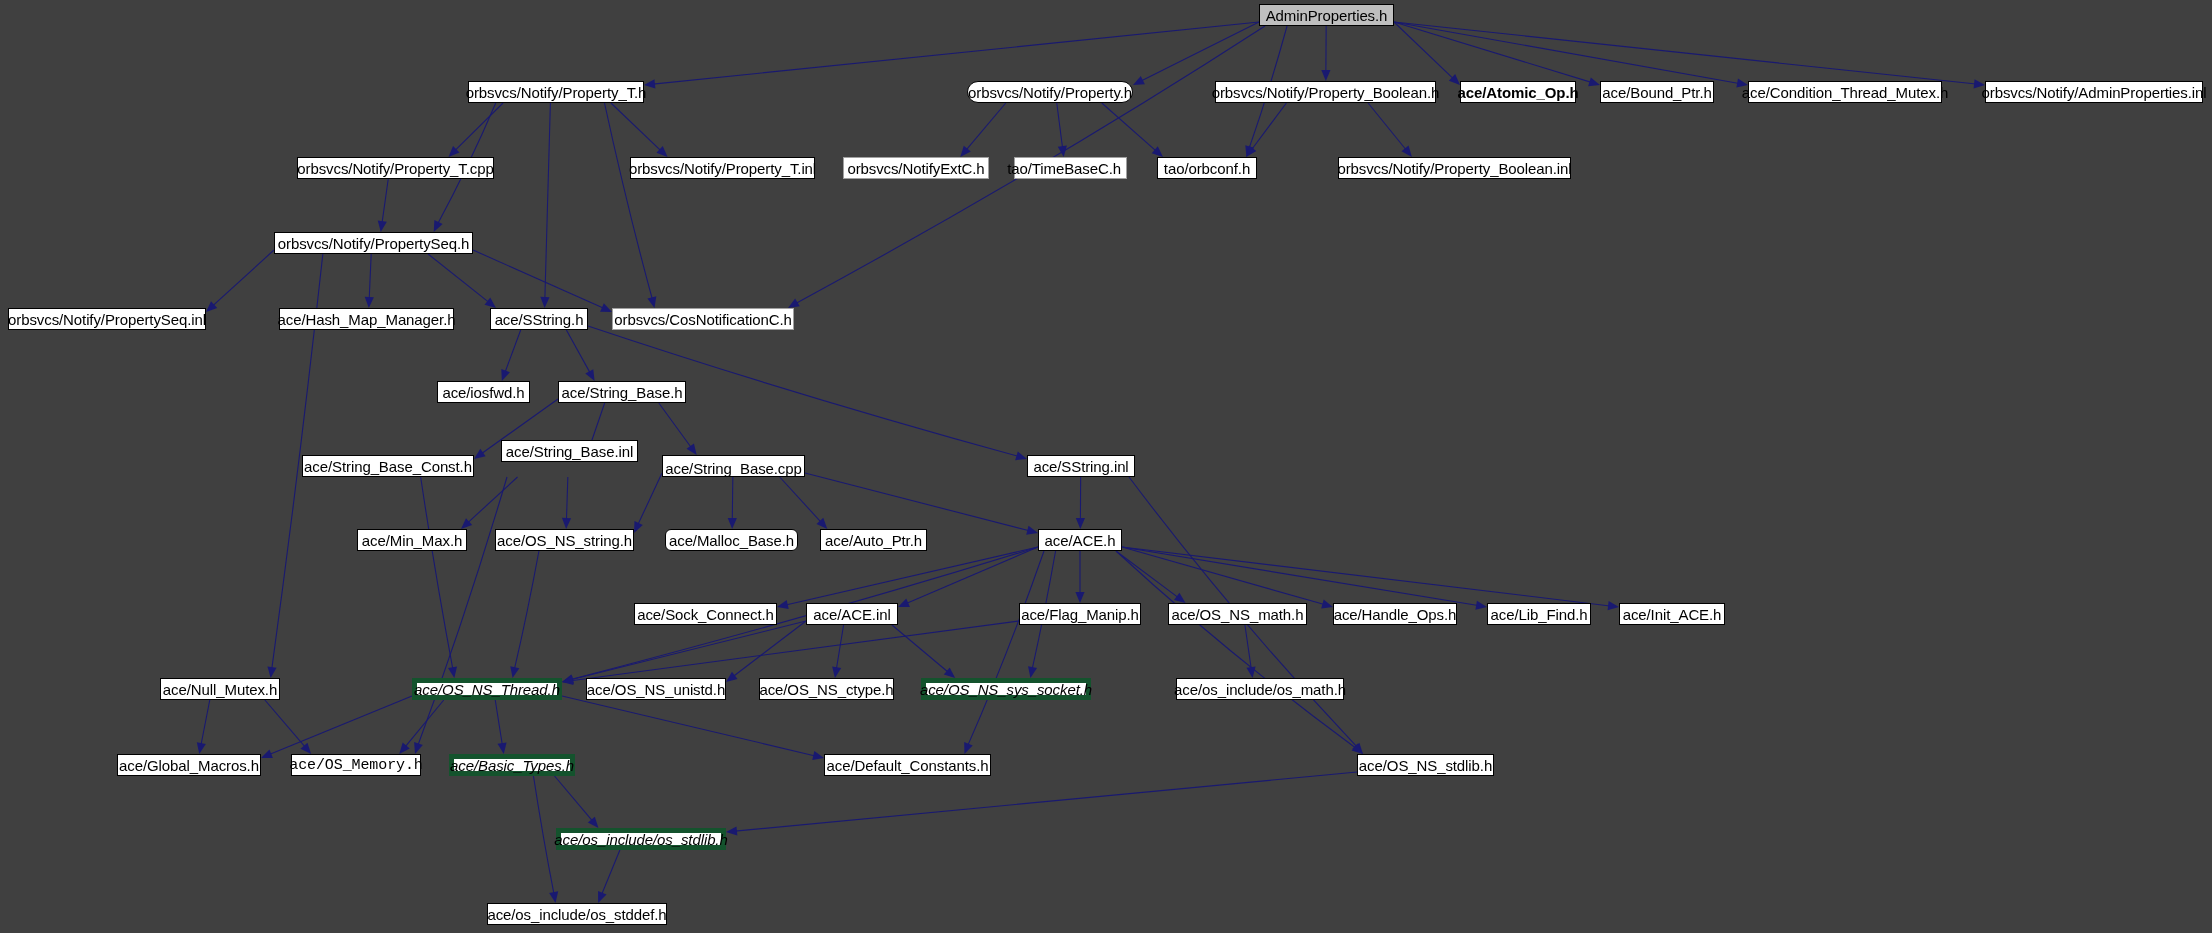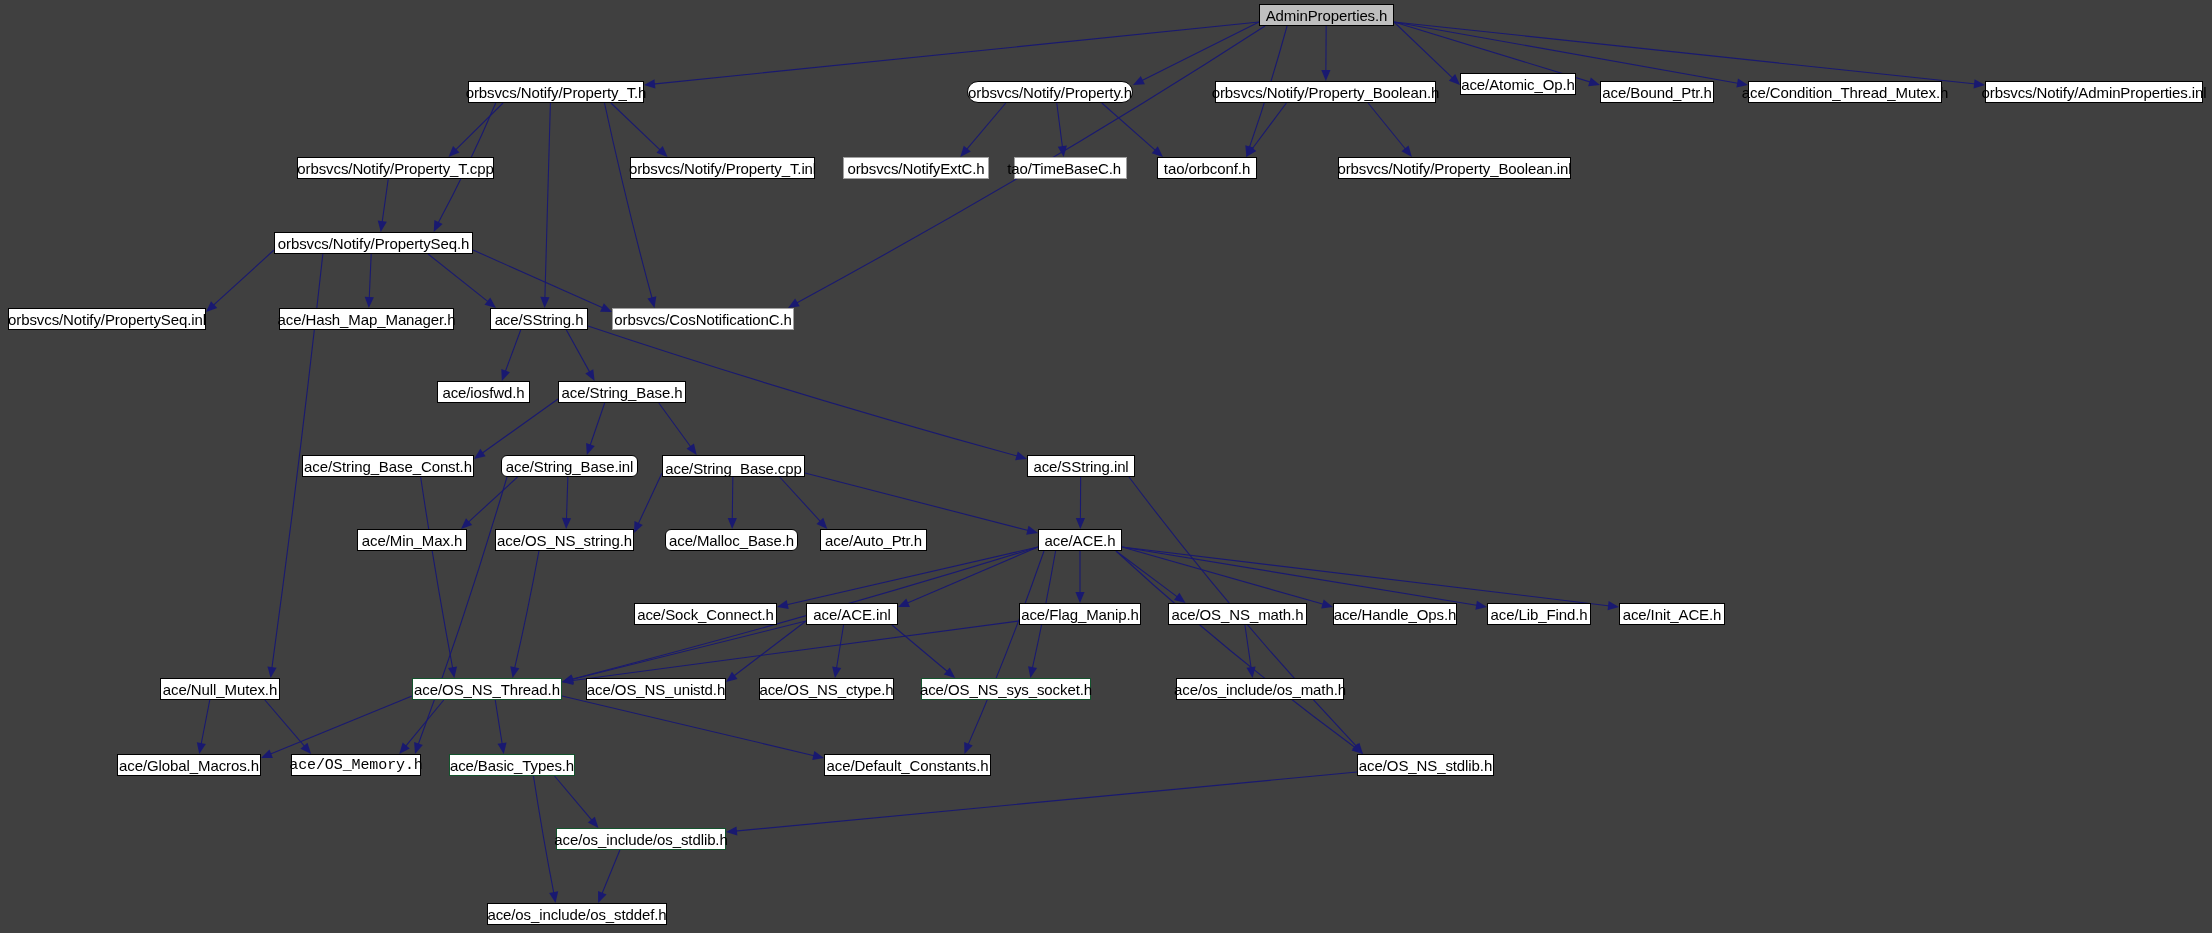--- a/index.html
+++ b/index.html
@@ -21,21 +21,21 @@
     align-items:center;
     justify-content:center;
     white-space:nowrap;
     font-size:15px;
     color:#000000;
     line-height:1;
     letter-spacing:-0.1px;
   }
   .node.root{background:#bfbfbf;border:1px solid #000000;}
   .node.gray{border:1px solid #a0a0a0;color:#000000;}
-  .node.red{border:1px solid #14532d;}
+  .node.red{border:5px solid #14532d;font-style:italic;}
   .node-label{display:block;padding:0 5px;}
 </style>
 </head>
 <body>
 
 <div id="graph-root">
   <svg id="edges" viewBox="0 0 2212 933" xmlns="http://www.w3.org/2000/svg">
       <path d="M 1259,22 Q 951.5,53.5 652.9531465389947,84.0828484033225" stroke="#191970" stroke-width="1.1" fill="none"></path>
       <polygon points="644,85 655.4115010304064,88.45508961288031 654.473968287136,79.30298426190801" fill="#191970"></polygon>
       <path d="M 1259,22 Q 1196,53.5 1141.0498447189993,80.97507764050037" stroke="#191970" stroke-width="1.1" fill="none"></path>
@@ -181,21 +181,21 @@
       </div>
       <div class="node" style="left: 468px; top: 81px; width: 176px; height: 22px; text-align: center;">
         <span class="node-label">orbsvcs/Notify/Property_T.h</span>
       </div>
       <div class="node" style="left: 967px; top: 81px; width: 166px; height: 22px; border-radius: 11px;">
         <span class="node-label">orbsvcs/Notify/Property.h</span>
       </div>
       <div class="node" style="left: 1215px; top: 81px; width: 221px; height: 22px;">
         <span class="node-label">orbsvcs/Notify/Property_Boolean.h</span>
       </div>
-      <div class="node" style="left: 1460px; top: 73px; width: 116px; height: 22px;">
+      <div class="node" style="left: 1460px; top: 81px; width: 116px; height: 22px; font-weight: bold;">
         <span class="node-label">ace/Atomic_Op.h</span>
       </div>
       <div class="node" style="left: 1600px; top: 81px; width: 114px; height: 22px;">
         <span class="node-label">ace/Bound_Ptr.h</span>
       </div>
       <div class="node" style="left: 1748px; top: 81px; width: 194px; height: 22px;">
         <span class="node-label">ace/Condition_Thread_Mutex.h</span>
       </div>
       <div class="node" style="left: 1985px; top: 81px; width: 218px; height: 22px;">
         <span class="node-label">orbsvcs/Notify/AdminProperties.inl</span>
@@ -235,21 +235,21 @@
       </div>
       <div class="node" style="left: 437px; top: 381px; width: 93px; height: 22px;">
         <span class="node-label">ace/iosfwd.h</span>
       </div>
       <div class="node" style="left: 558px; top: 381px; width: 128px; height: 22px;">
         <span class="node-label">ace/String_Base.h</span>
       </div>
       <div class="node" style="left: 302px; top: 455px; width: 172px; height: 22px;">
         <span class="node-label">ace/String_Base_Const.h</span>
       </div>
-      <div class="node" style="left: 501px; top: 455px; width: 137px; height: 22px; border-radius: 6px;">
+      <div class="node" style="left: 501px; top: 440px; width: 137px; height: 22px;">
         <span class="node-label">ace/String_Base.inl</span>
       </div>
       <div class="node" style="left: 662px; top: 455px; width: 143px; height: 22px; align-items: flex-end;">
         <span class="node-label">ace/String_Base.cpp</span>
       </div>
       <div class="node" style="left: 1027px; top: 455px; width: 108px; height: 22px;">
         <span class="node-label">ace/SString.inl</span>
       </div>
       <div class="node" style="left: 357px; top: 529px; width: 110px; height: 22px;">
         <span class="node-label">ace/Min_Max.h</span>

